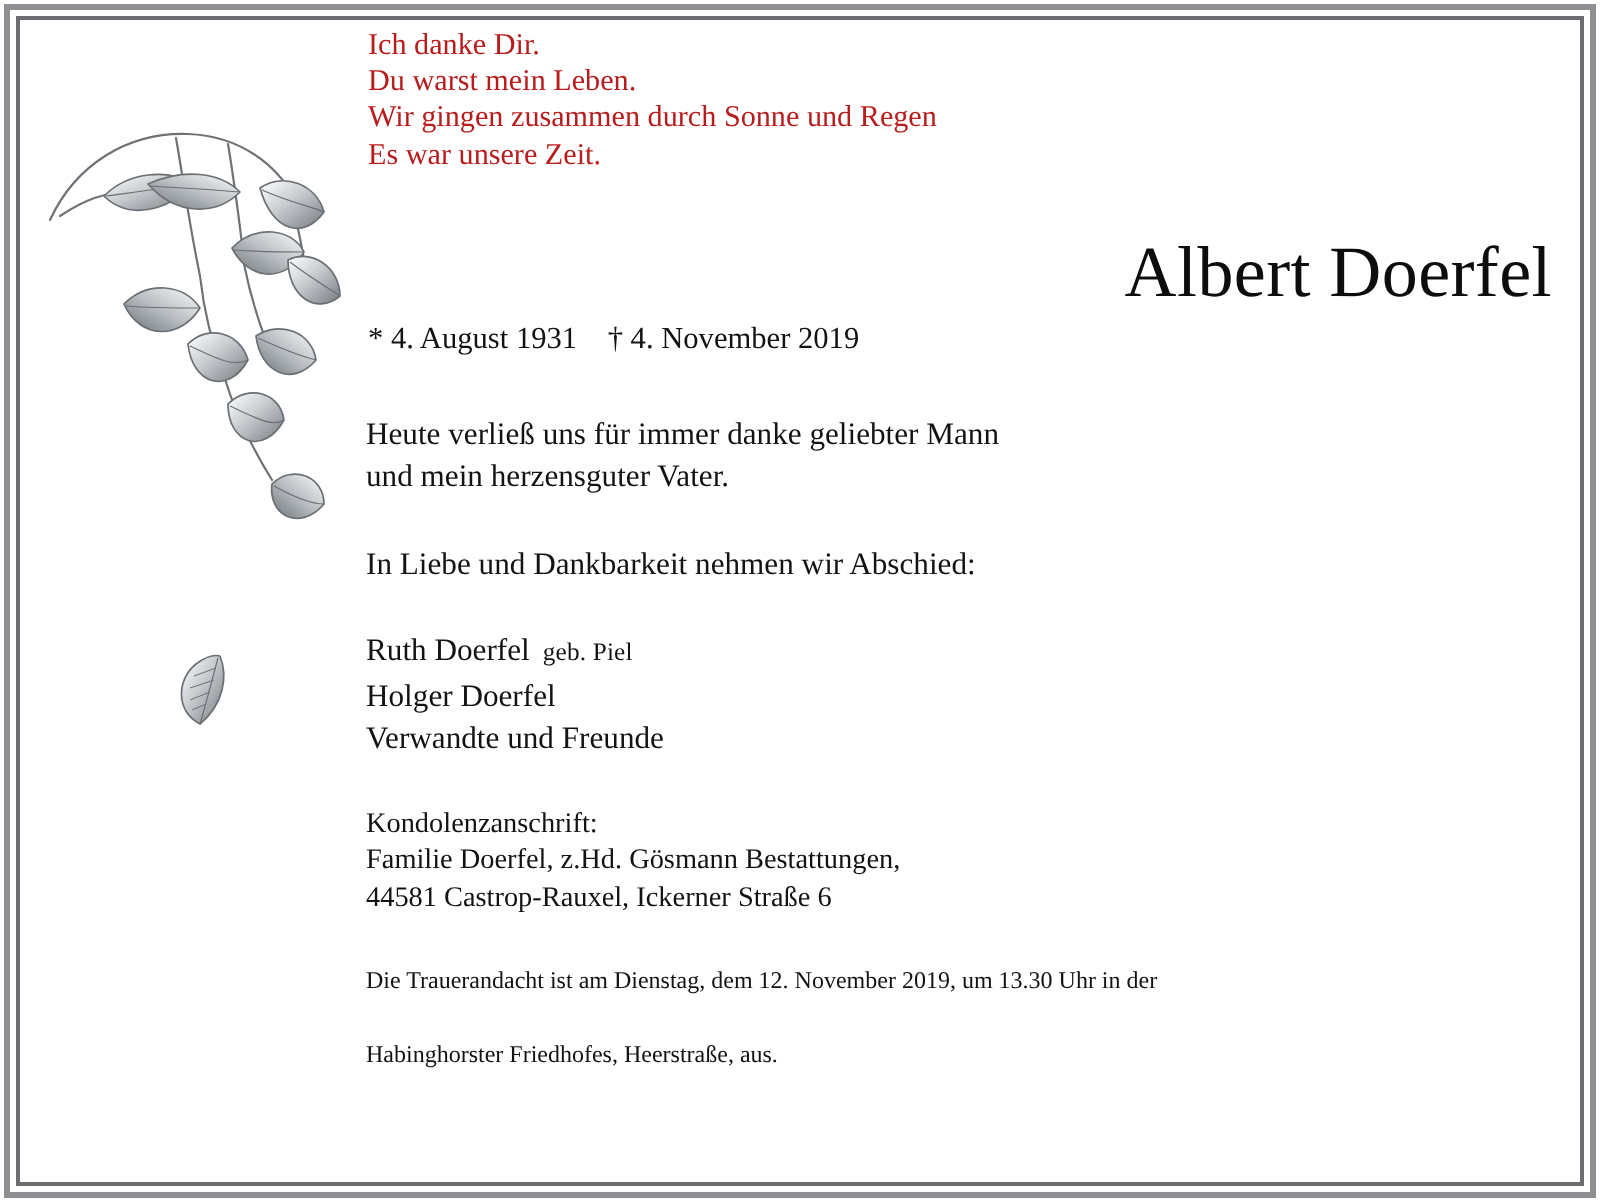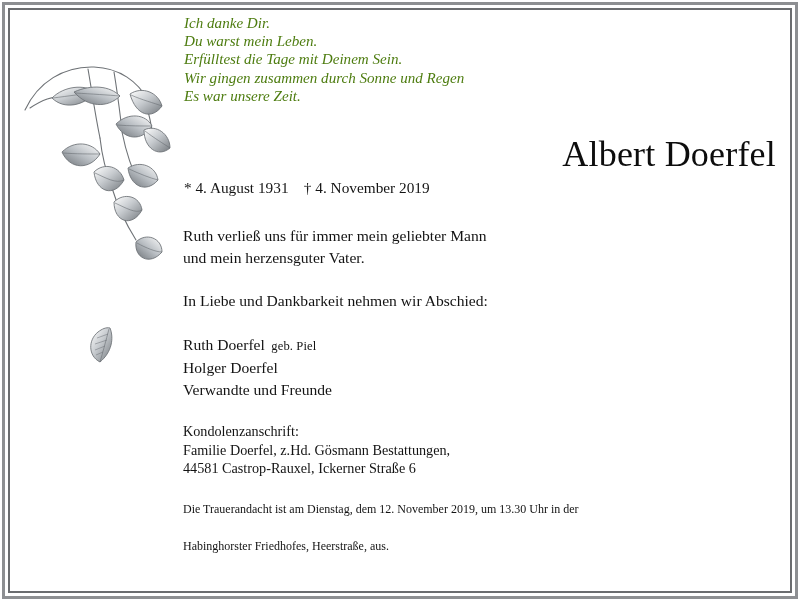--- a/index.html
+++ b/index.html
@@ -69,24 +69,23 @@
 
   
   .content {
     position: absolute;
     left: 183px;
     top: 14px;
     right: 24px;
   }
 
   .poem {
-    font-style: italic;
     font-size: 15.1px;
     line-height: 18.2px;
-    color: #4d7c0f;
+    color: #b91c1c;
     margin: 0 0 0 1px;
   }
   .poem div { white-space: pre; }
 
   .deceased-name {
     font-size: 36px;
     line-height: 40px;
     letter-spacing: 0.2px;
     color: #0d0d0d;
     font-weight: normal;
@@ -209,33 +208,32 @@
         <path d="M24,10 L13,14 M23,16 L11,20 M21,22 L11,26 M19,28 L12,31" fill="none" stroke-width="0.5"></path>
       </g>
     </svg>
   </div>
 
   <div class="content">
 
     <div class="poem">
       <div>Ich danke Dir.</div>
       <div>Du warst mein Leben.</div>
-      <div>Erfülltest die Tage mit Deinem Sein.</div>
       <div>Wir gingen zusammen durch Sonne und Regen</div>
       <div>Es war unsere Zeit.</div>
     </div>
 
     <h1 class="deceased-name">Albert Doerfel</h1>
 
     <div class="dates">* 4. August 1931    † 4. November 2019</div>
 
     <div class="gap-lg"></div>
 
     <div class="block">
-      <div>Ruth verließ uns für immer mein geliebter Mann</div>
+      <div>Heute verließ uns für immer danke geliebter Mann</div>
       <div>und mein herzensguter Vater.</div>
     </div>
 
     <div class="gap-md"></div>
 
     <div class="block">In Liebe und Dankbarkeit nehmen wir Abschied:</div>
 
     <div class="gap-md"></div>
 
     <div class="block">

